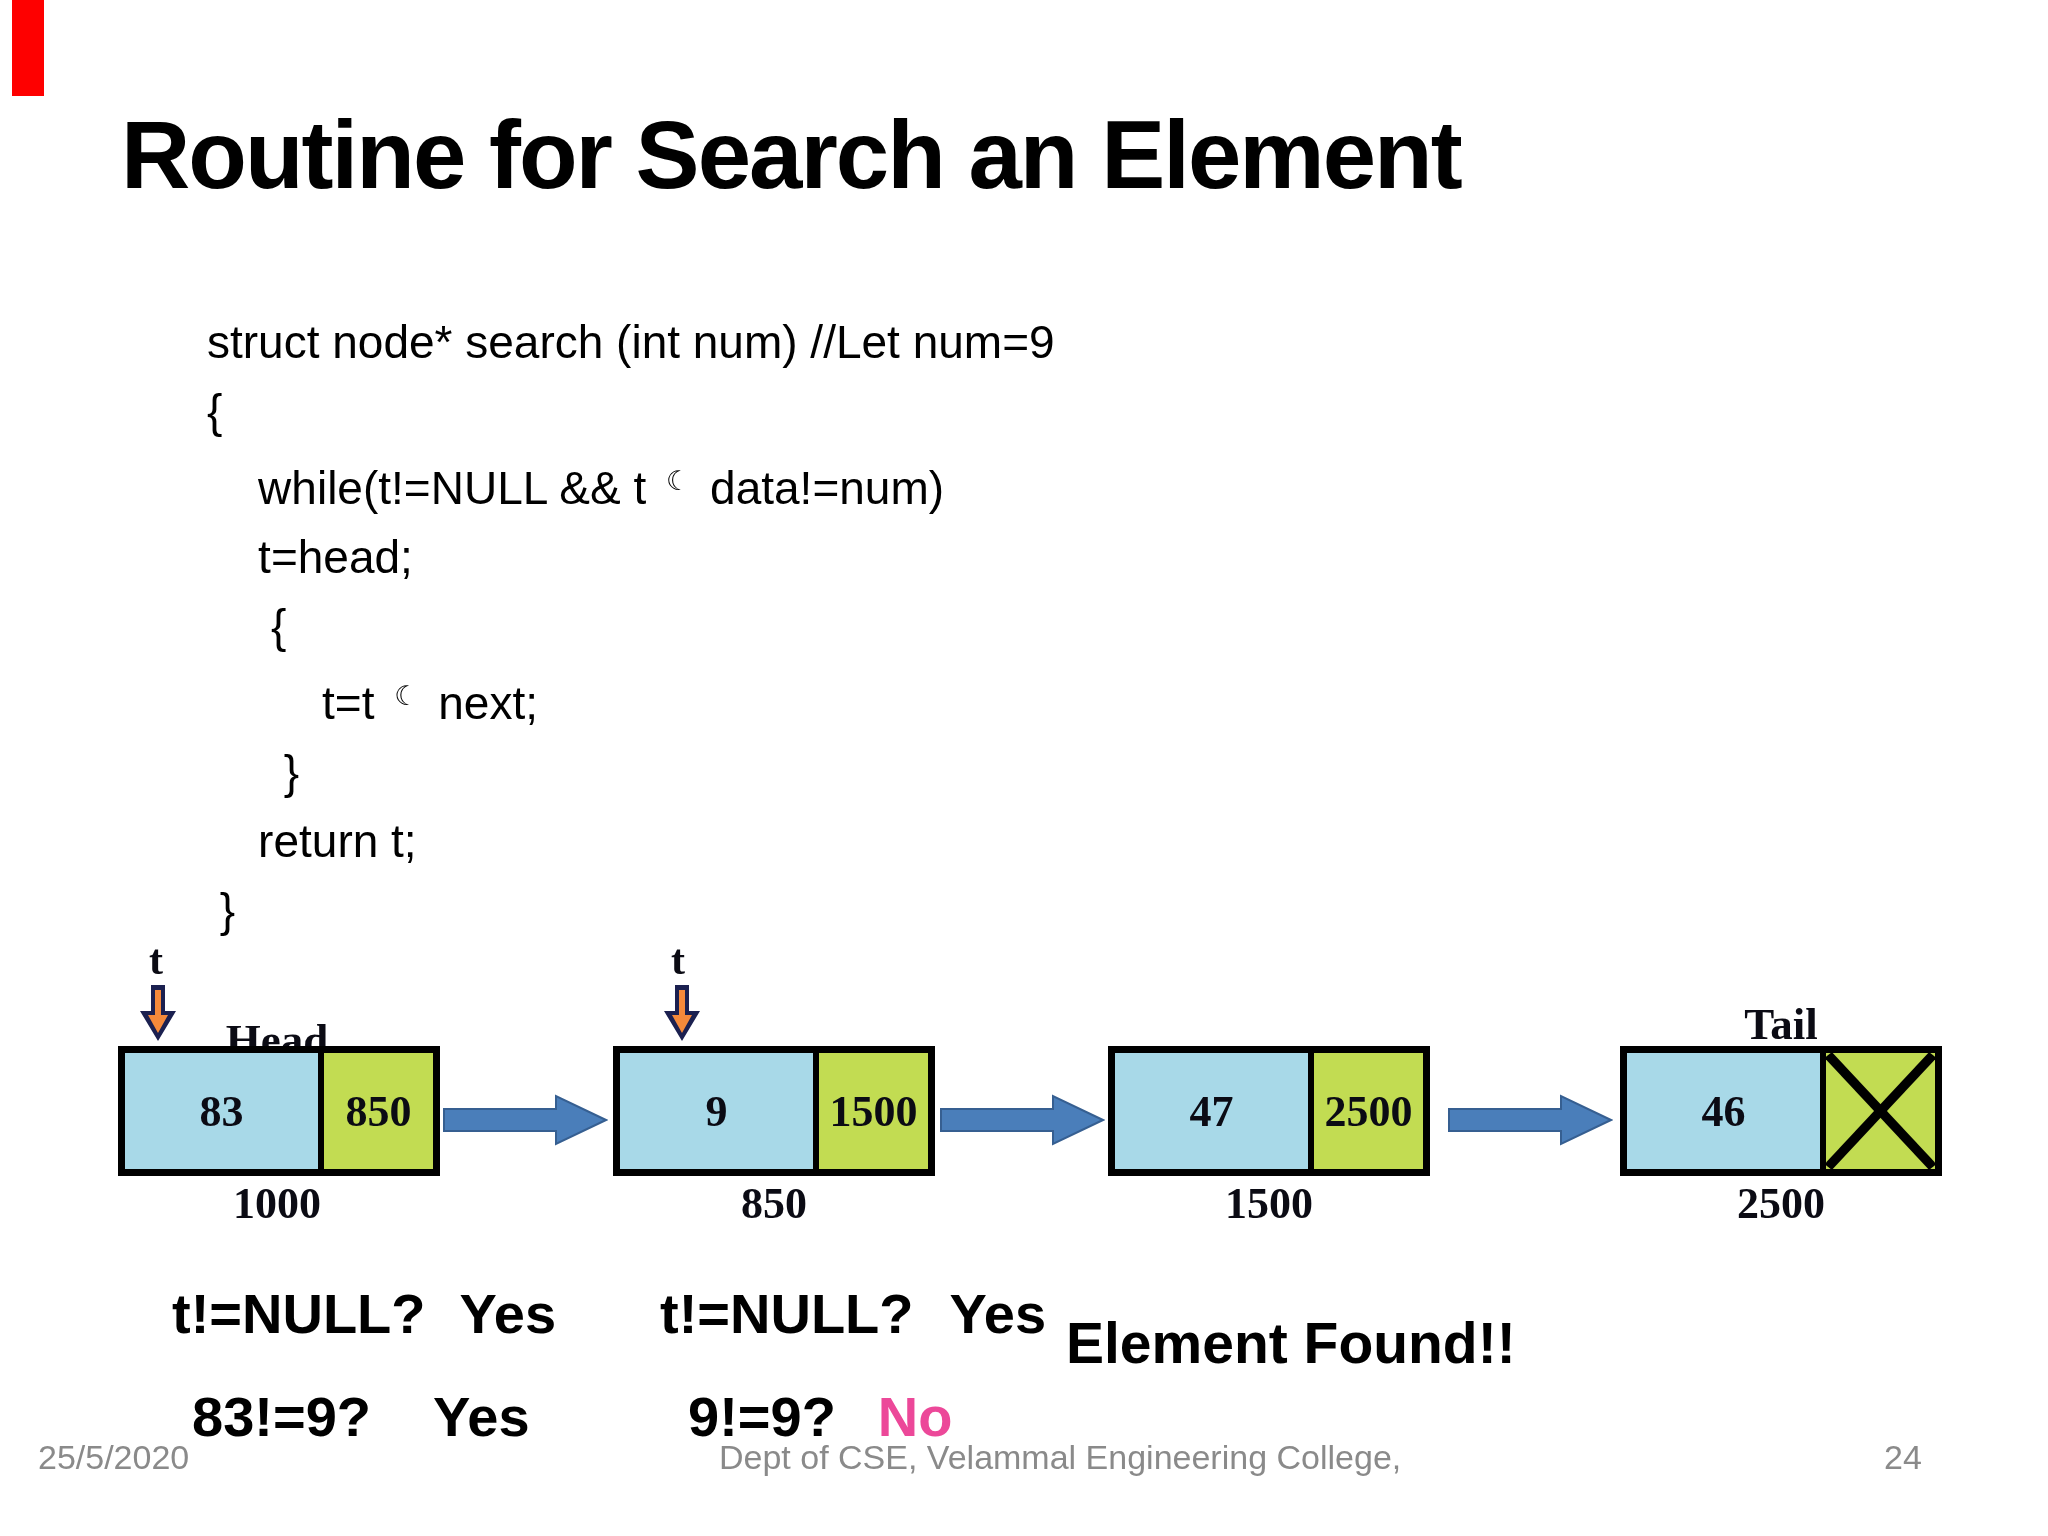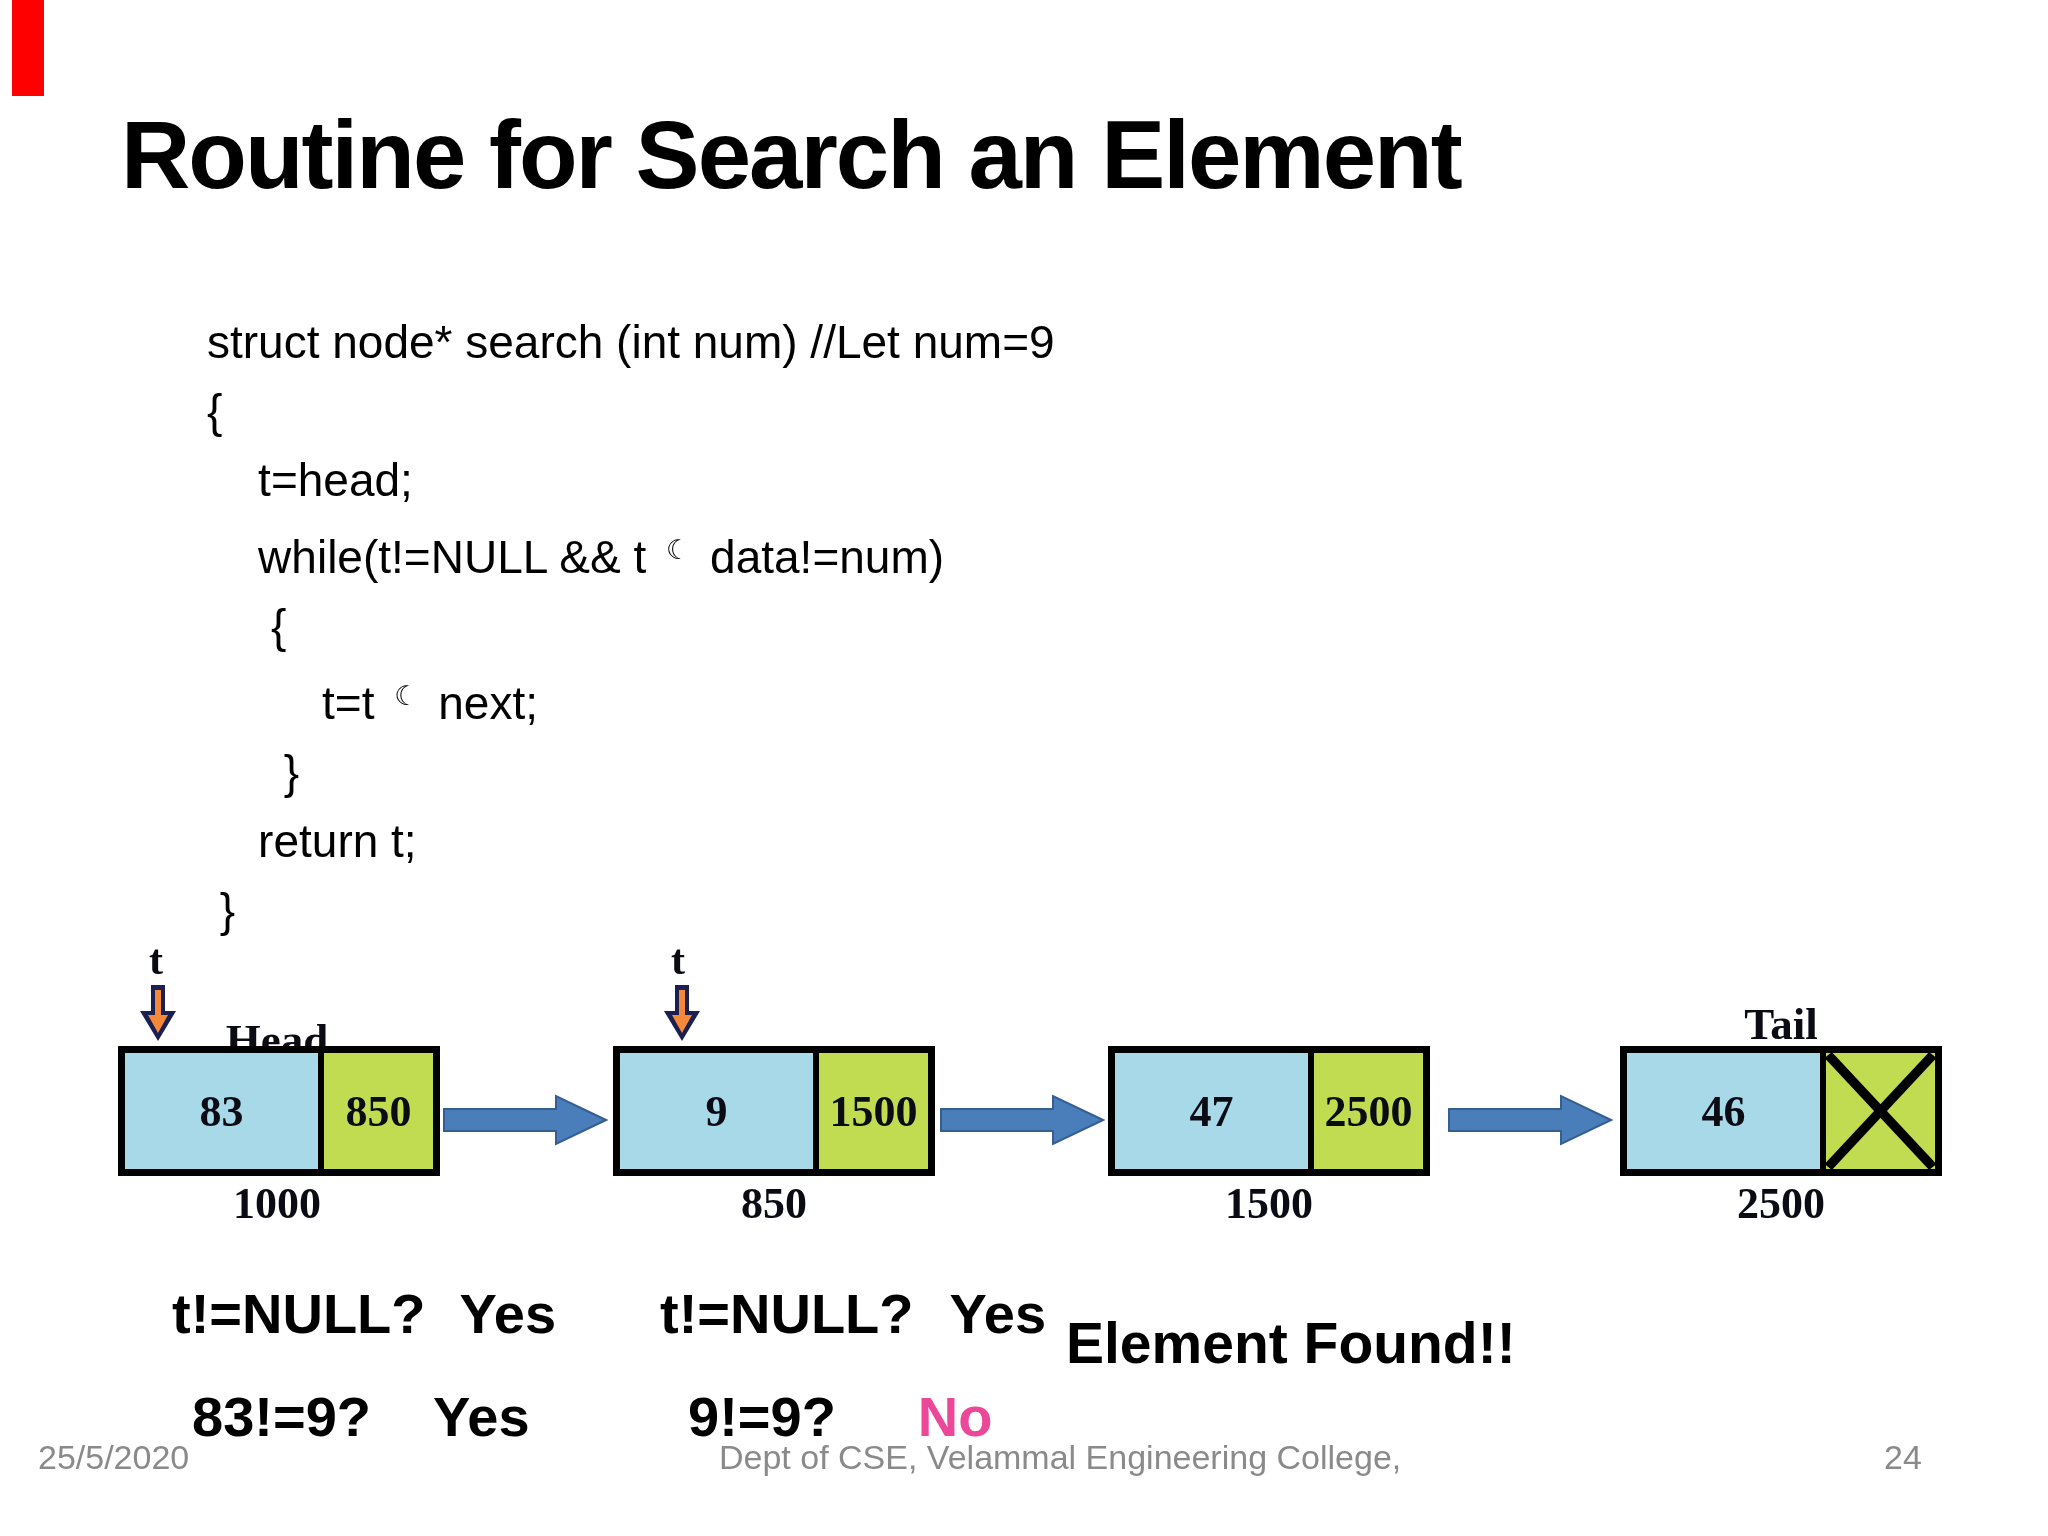--- a/index.html
+++ b/index.html
@@ -48,21 +48,21 @@
   .addr1{left:277px;} .addr2{left:774px;} .addr3{left:1269px;} .addr4{left:1781px;}
   .link-arrow{position:absolute; top:1094px; width:165px; height:52px;}
   .a1{left:443px;} .a2{left:940px;} .a3{left:1448px;}
   
   .check{position:absolute; display:flex; font-size:56px; font-weight:bold; color:#000; white-space:nowrap;}
   .check .q{color:#000;}
   .ans-yes{color:#000000;} .ans-no{color:#ec4899;}
   .c1{left:172px; top:1281px; gap:34px;}
   .c2{left:660px; top:1281px; gap:36px;}
   .c3{left:192px; top:1384px; gap:62px;}
-  .c4{left:688px; top:1384px; gap:82px;}
+  .c4{left:688px; top:1384px; gap:42px;}
   .found{
     position:absolute; left:1066px; top:1310px; font-size:57px; font-weight:bold;
     color:#000; white-space:nowrap;
   }
   
   .footer-item{position:absolute; font-size:34px; color:#8a8a8a; white-space:nowrap;}
   .f-date{left:38px; top:1438px;}
   .f-dept{left:719px; top:1436px; line-height:43px;}
   .f-dept .line2{padding-left:9px;}
   .f-page{left:1884px; top:1438px;}
@@ -72,22 +72,22 @@
 
 <div class="slide">
 
   <div class="red-bar"></div>
 
   <h1 class="title">Routine for Search an Element</h1>
 
   <div class="code">
       <div class="code-line">struct node* search (int num) //Let num=9</div>
       <div class="code-line">{</div>
+      <div class="code-line">    while(t!=NULL &amp;&amp; t <span class="moon">☾</span> data!=num)</div>
       <div class="code-line">    t=head;</div>
-      <div class="code-line">    while(t!=NULL &amp;&amp; t <span class="moon">☾</span> data!=num)</div>
       <div class="code-line">     {</div>
       <div class="code-line">         t=t <span class="moon">☾</span> next;</div>
       <div class="code-line">      }</div>
       <div class="code-line">    return t;</div>
       <div class="code-line"> }</div>
     </div>
 
   <div>
 
     <span class="pointer-label p1-label">t</span>

